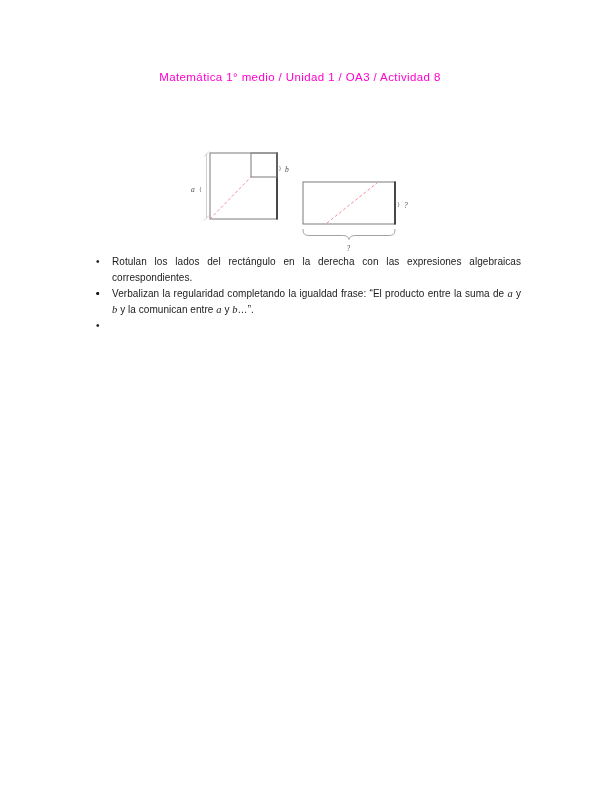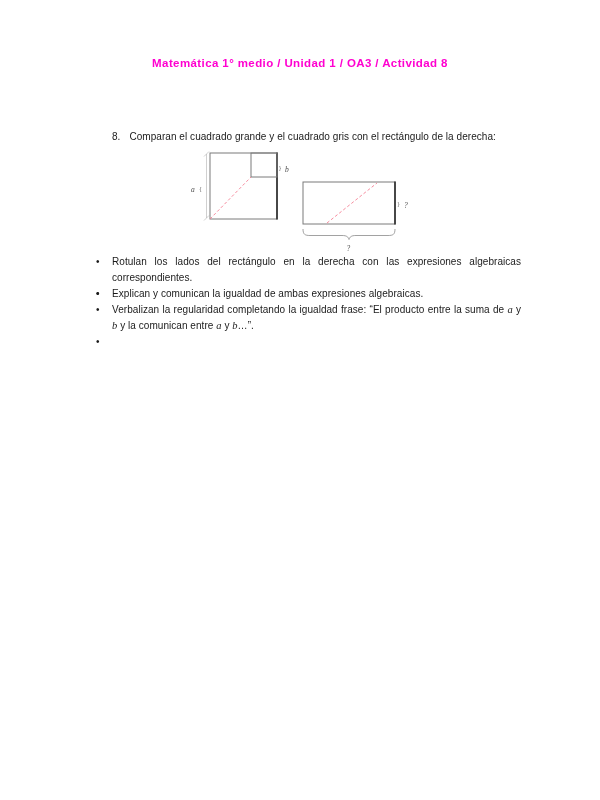--- a/index.html
+++ b/index.html
@@ -2,22 +2,22 @@
 <html><head>
 <meta charset="utf-8">
 <style>
   * { margin:0; padding:0; box-sizing:border-box; }
   html,body { width:600px; height:800px; background:#ffffff; overflow:hidden; }
   body { font-family:"Liberation Sans", sans-serif; color:#1a1a1a; position:relative; }
 
   .page { position:absolute; inset:0; background:#fff; }
 
   .title {
-    position:absolute; top:57px; left:0; width:600px;
-    text-align:center; font-size:11.5px; font-weight:700;
+    position:absolute; top:71px; left:0; width:600px;
+    text-align:center; font-size:11.5px; font-weight:400;
     letter-spacing:0.4px;
   }
 
   .question {
     position:absolute; top:131px; left:112px; width:430px;
     font-size:10px; white-space:nowrap; letter-spacing:0.05px;
   }
   .question .qnum { display:inline-block; margin-right:9px; }
 
   .fig { position:absolute; left:180px; top:147px; }
@@ -41,23 +41,20 @@
   .bullets .marker { position:absolute; left:1px; top:0; font-size:10px; }
   .it { font-style:italic; font-family:"Liberation Serif", serif; font-size:10.5px; }
 </style>
 </head>
 <body>
 
 <div class="page">
 
   <div class="title" style="color: rgb(255, 0, 208);">Matemática 1° medio / Unidad 1 / OA3 / Actividad 8</div>
 
-  <div class="question">
-    <span class="qnum">8.</span><span class="qtext">Comparan el cuadrado grande y el cuadrado gris con el rectángulo de la derecha:</span>
-  </div>
 
   <svg class="fig" width="260" height="112" viewBox="0 0 260 112">
 
     <line class="dim" x1="26.5" y1="7" x2="26.5" y2="71"></line>
     <line class="dim" x1="24" y1="9.5" x2="29" y2="4.5"></line>
     <line class="dim" x1="24" y1="73.5" x2="29" y2="68.5"></line>
     <text x="11" y="45">a</text>
     <text class="brace" x="19.5" y="44">{</text>
 
     <rect class="shape" x="30" y="6" width="67" height="66"></rect>
@@ -77,18 +74,18 @@
     <text class="brace" x="217.5" y="59">}</text>
     <text x="224" y="61">?</text>
 
     <path class="brace-path" d="M123,82 C123,87.5 125,88.5 130,88.5 L162,88.5 C167,88.5 168.2,90 169,92.5 C169.8,90 171,88.5 176,88.5 L208,88.5 C213,88.5 215,87.5 215,82"></path>
     <text x="166.5" y="104">?</text>
   </svg>
 
   <ul class="bullets">
       <li><span class="marker">•</span><span><span>Rotulan los lados del rectángulo en la derecha con las expresiones algebraicas correspondientes.</span></span></li>
       <li><span class="marker">•</span></li>
-      <li><span class="marker">•</span><span><span>Explican y comunican la igualdad de ambas expresiones algebraicas.</span></span></li>
+      <li><span class="marker">•</span></li>
       <li><span class="marker">•</span><span><span>Verbalizan la regularidad completando la igualdad frase: “El producto entre la suma de </span><span class="it">a</span><span> y </span><span class="it">b</span><span> y la comunican entre </span><span class="it">a</span><span> y </span><span class="it">b</span><span>…”.</span></span></li>
       <li><span class="marker">•</span></li>
     </ul>
 
 </div>
 
 </body></html>

